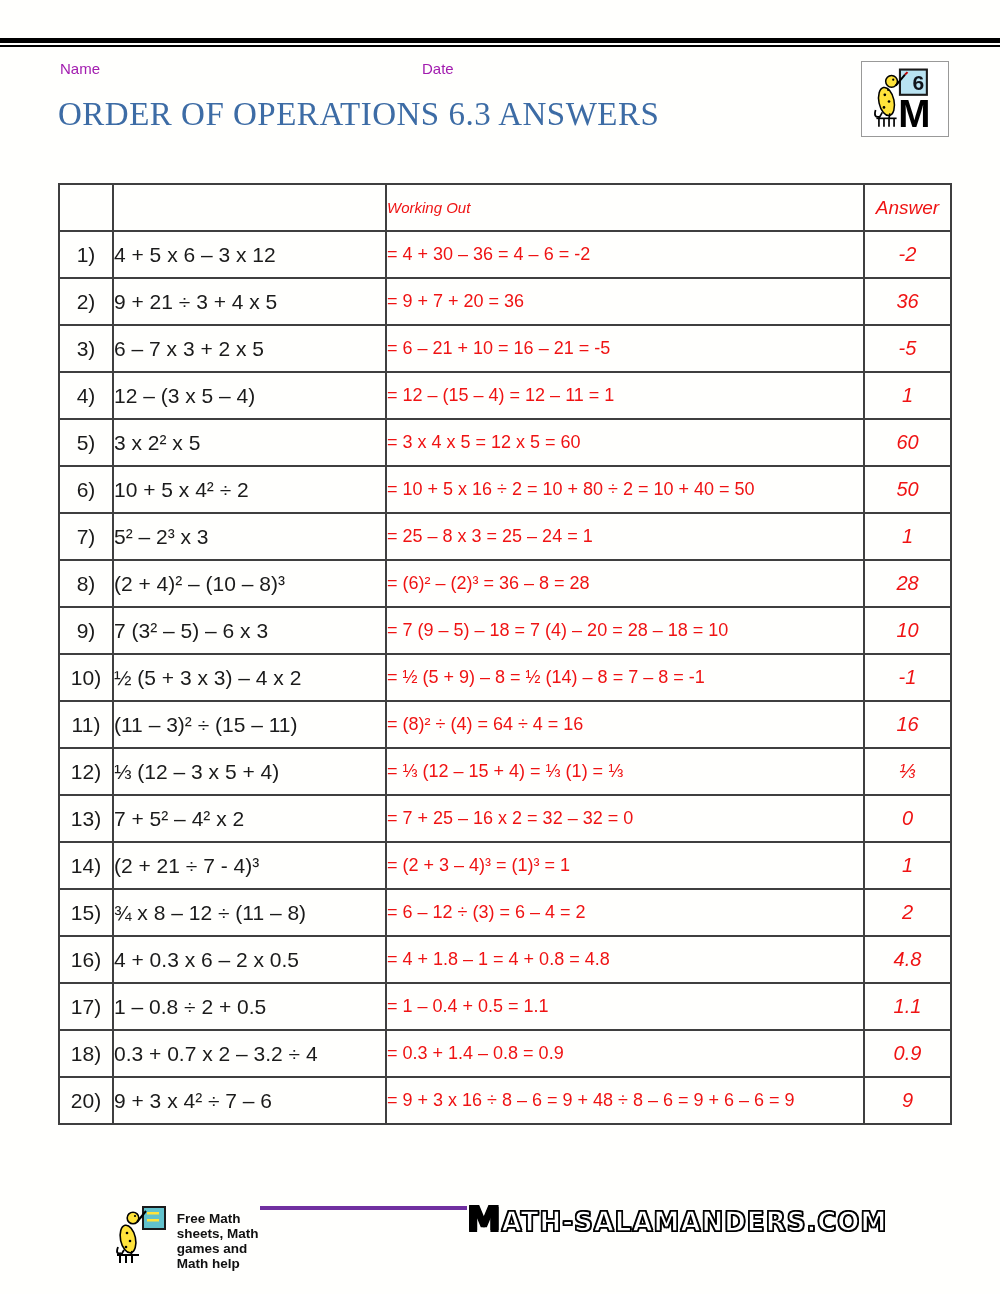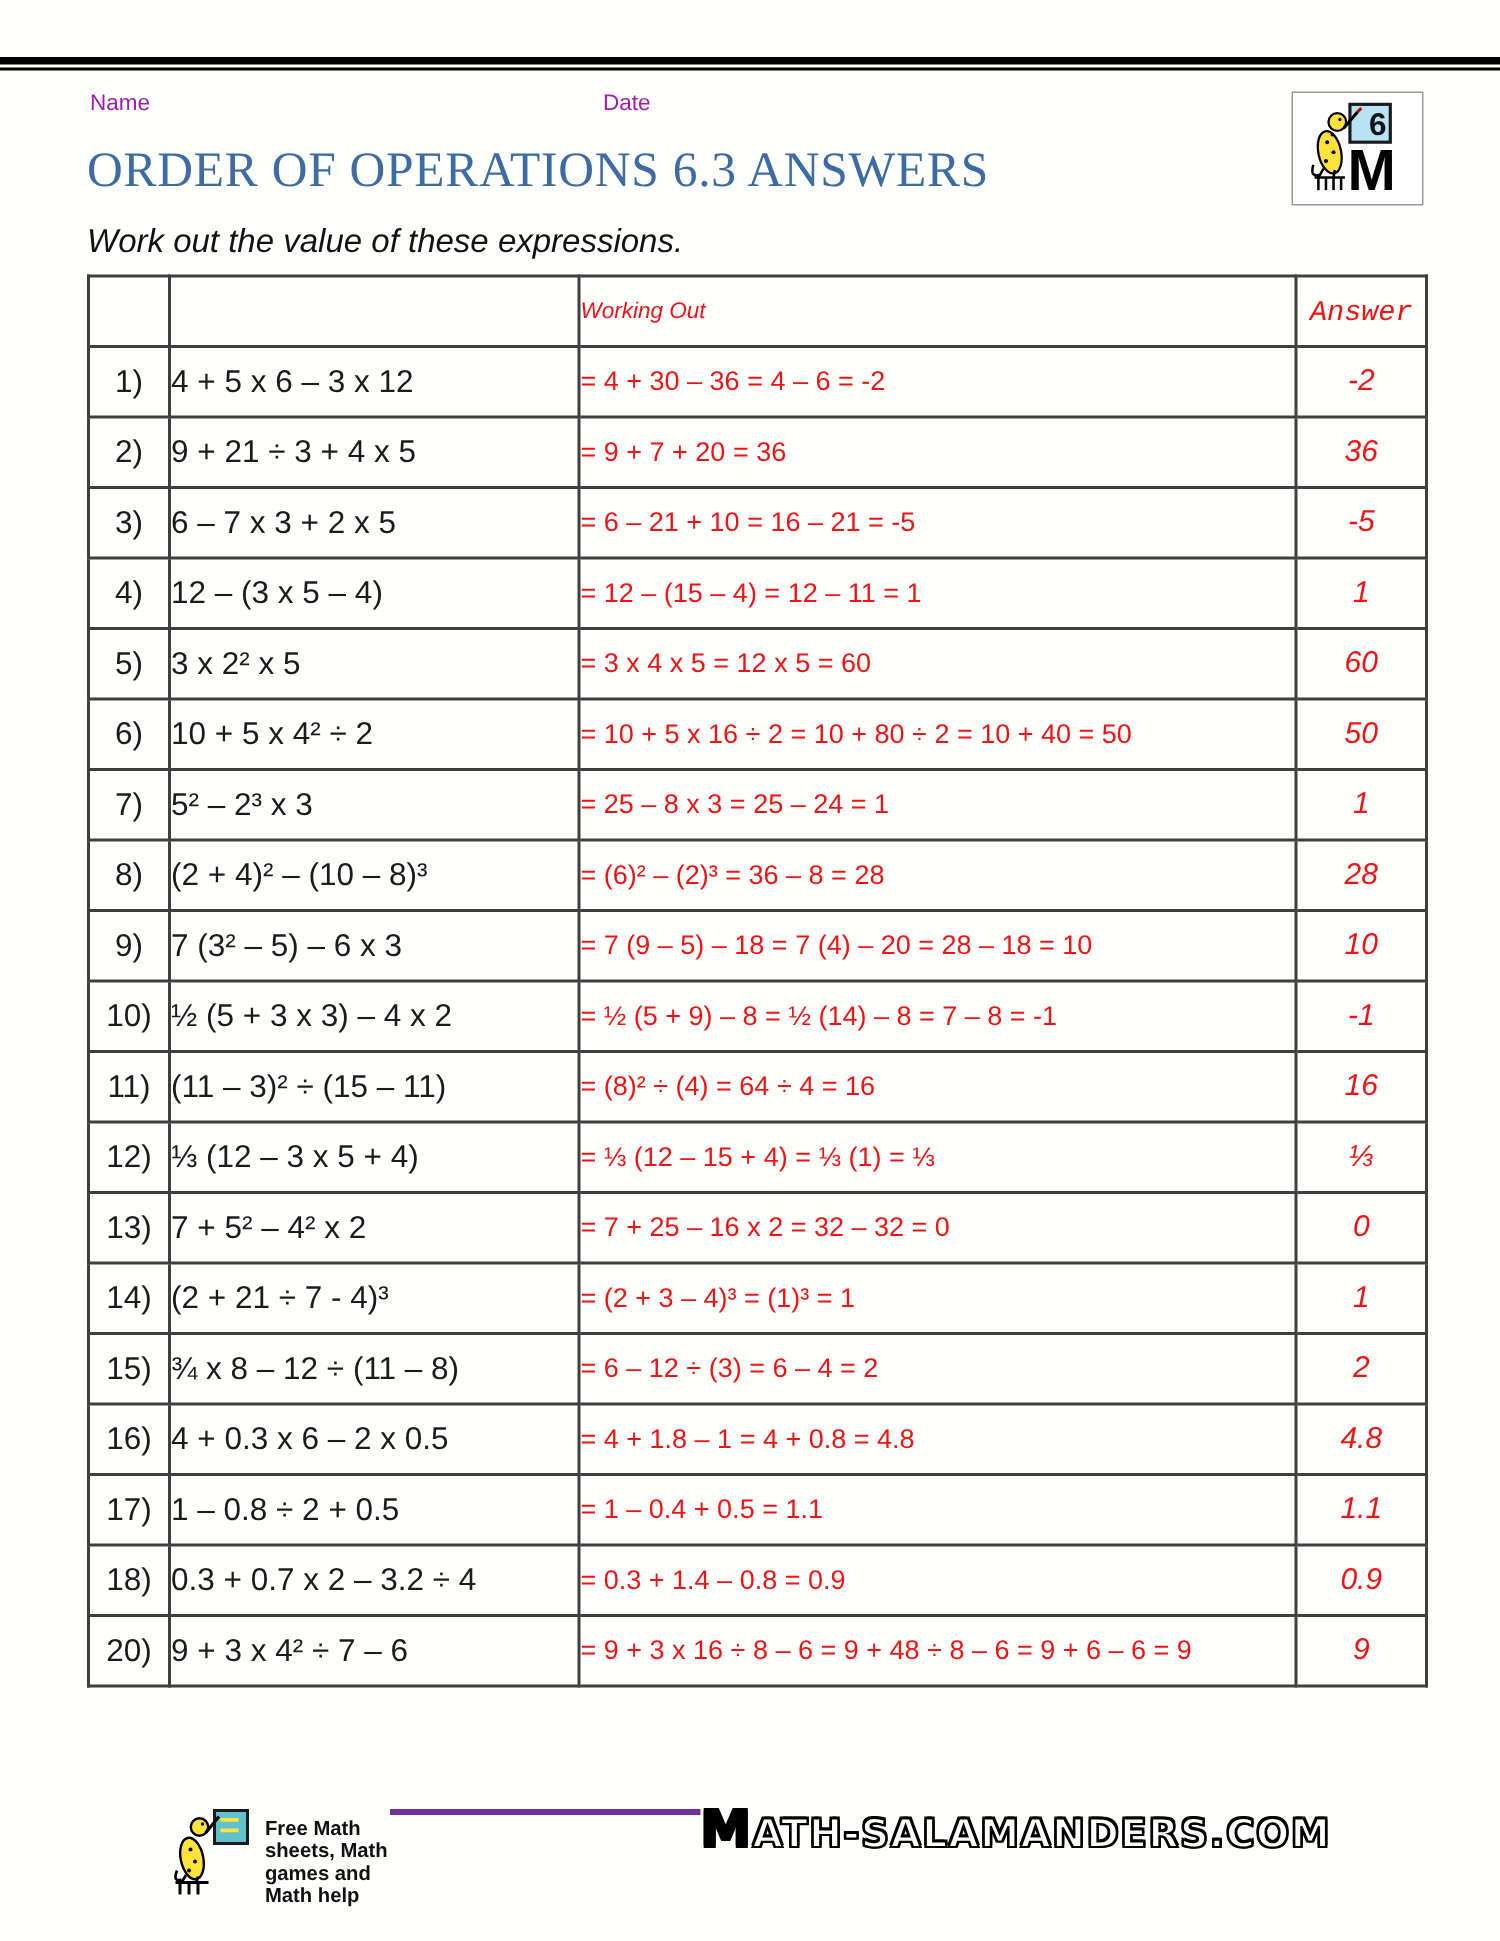--- a/index.html
+++ b/index.html
@@ -13,21 +13,21 @@
   .page{
     position:relative;width:1000px;height:1294px;background:#fffffd;
     font-family:"Liberation Sans",sans-serif;color:var(--ink);overflow:hidden;
   }
   .top-rule{
     position:absolute;left:0;top:38px;width:1000px;height:2px;
     border-top:5px solid #000;border-bottom:2px solid #000;
   }
   .meta-label{position:absolute;top:60px;font-size:15px;color:#a21caf;}
   .name-label{left:60px;}
-  .date-label{left:402px;text-align:center;}
+  .date-label{left:422px;text-align:center;}
   .grade-logo{
     position:absolute;left:861px;top:61px;width:86px;height:74px;
     border:1px solid #999;background:#fff;display:flex;align-items:center;justify-content:center;
   }
   .page-title{
     position:absolute;left:58px;top:96px;margin:0;
     font-family:"Liberation Serif",serif;font-weight:normal;
     font-size:33px;color:var(--blue);letter-spacing:.5px;white-space:nowrap;
   }
   .subtitle{
@@ -43,21 +43,21 @@
   table.sheet col.w-ans{width:87px;}
   table.sheet th,table.sheet td{
     border:2px solid var(--grid);vertical-align:middle;padding:0;
     height:47px;box-sizing:border-box;background:#fffffd;
   }
   th.h-work{
     text-align:left;padding-left:11px;font-size:15px;font-style:italic;
     font-weight:normal;color:var(--red);
   }
   th.h-ans{
-    text-align:center;font-size:19px;font-style:italic;font-weight:normal;color:var(--red);font-family:Liberation Mono, monospace;
+    text-align:center;font-size:19px;font-style:italic;font-weight:normal;color:var(--red);
   }
   td.c-num{text-align:center;font-size:21px;color:var(--ink);}
   td.c-expr{font-size:21px;padding-left:9px;color:var(--ink);white-space:nowrap;}
   td.c-work{
     font-size:18px;padding-left:11px;color:var(--red);white-space:nowrap;
   }
   td.c-ans{text-align:center;font-size:20px;color:var(--red);font-style:italic;}
   .footer{
     position:absolute;left:0;top:1203px;width:1000px;
     display:flex;justify-content:center;
@@ -108,21 +108,20 @@
       <line x1="17" y1="55" x2="13" y2="62" stroke="#000" stroke-width="2"></line>
       <line x1="26" y1="56" x2="25" y2="62" stroke="#000" stroke-width="2"></line>
       <circle cx="20" cy="34" r="1.6" fill="#000"></circle>
       <circle cx="25" cy="42" r="1.6" fill="#000"></circle>
       <circle cx="19" cy="49" r="1.6" fill="#000"></circle>
       <circle cx="24" cy="28" r="1.4" fill="#000"></circle>
     </svg>
   </div>
 
   <h1 class="page-title">ORDER OF OPERATIONS 6.3 ANSWERS</h1>
-  <div class="subtitle">Work out the value of these expressions.</div>
 
   <table class="sheet">
     <colgroup>
       <col class="w-num">
         <col class="w-expr">
         <col class="w-work">
         <col class="w-ans">
     </colgroup>
     <thead>
       <tr>

